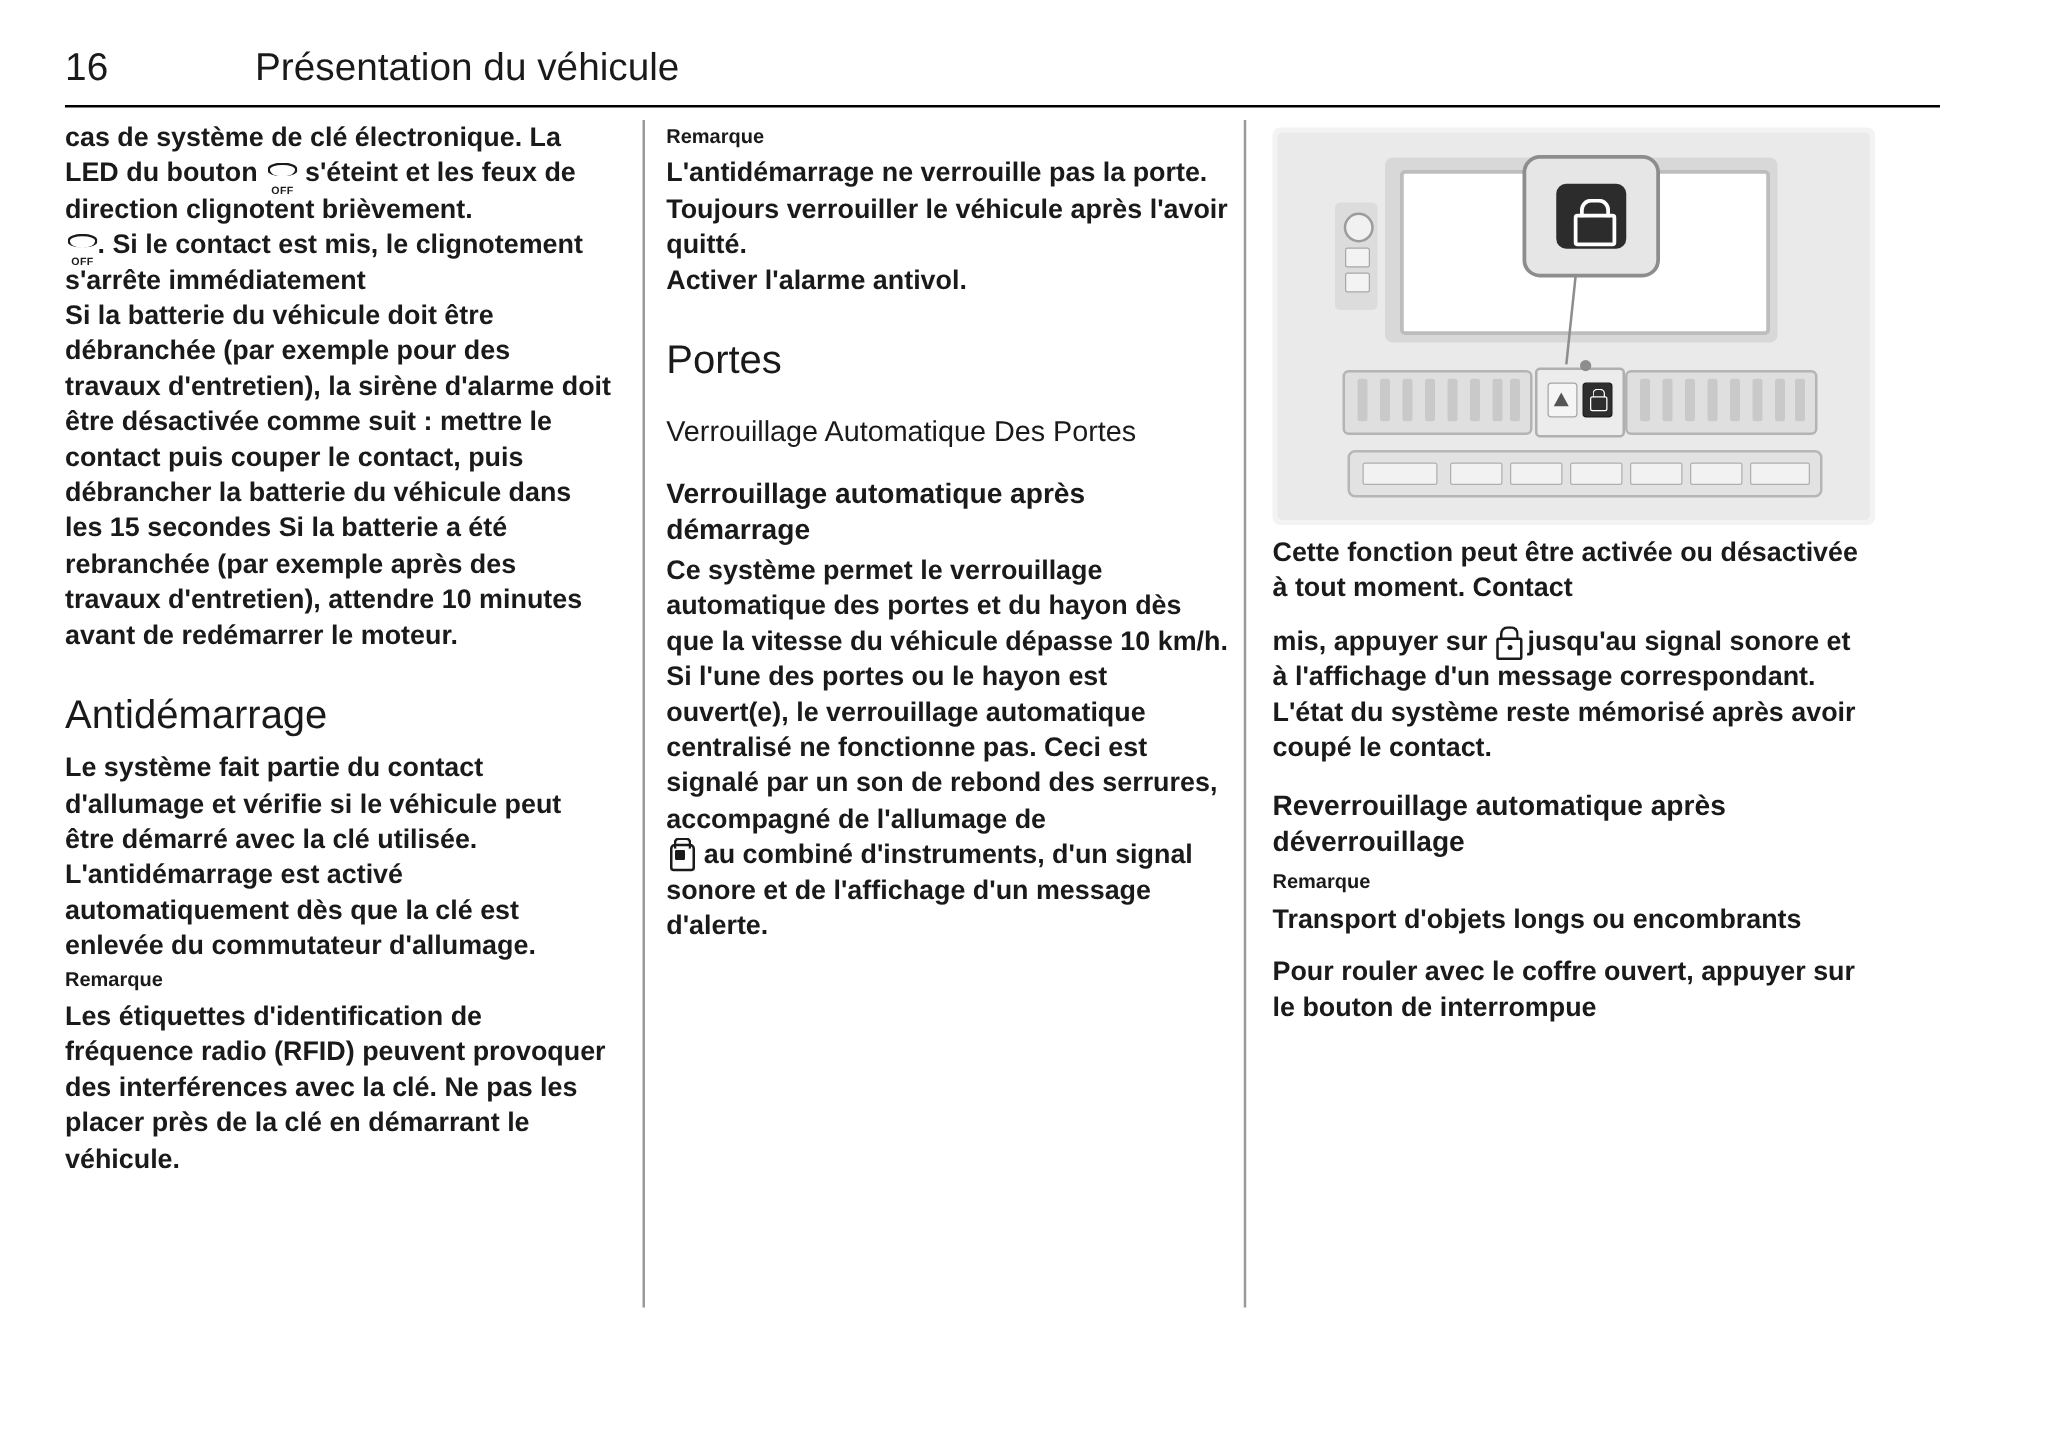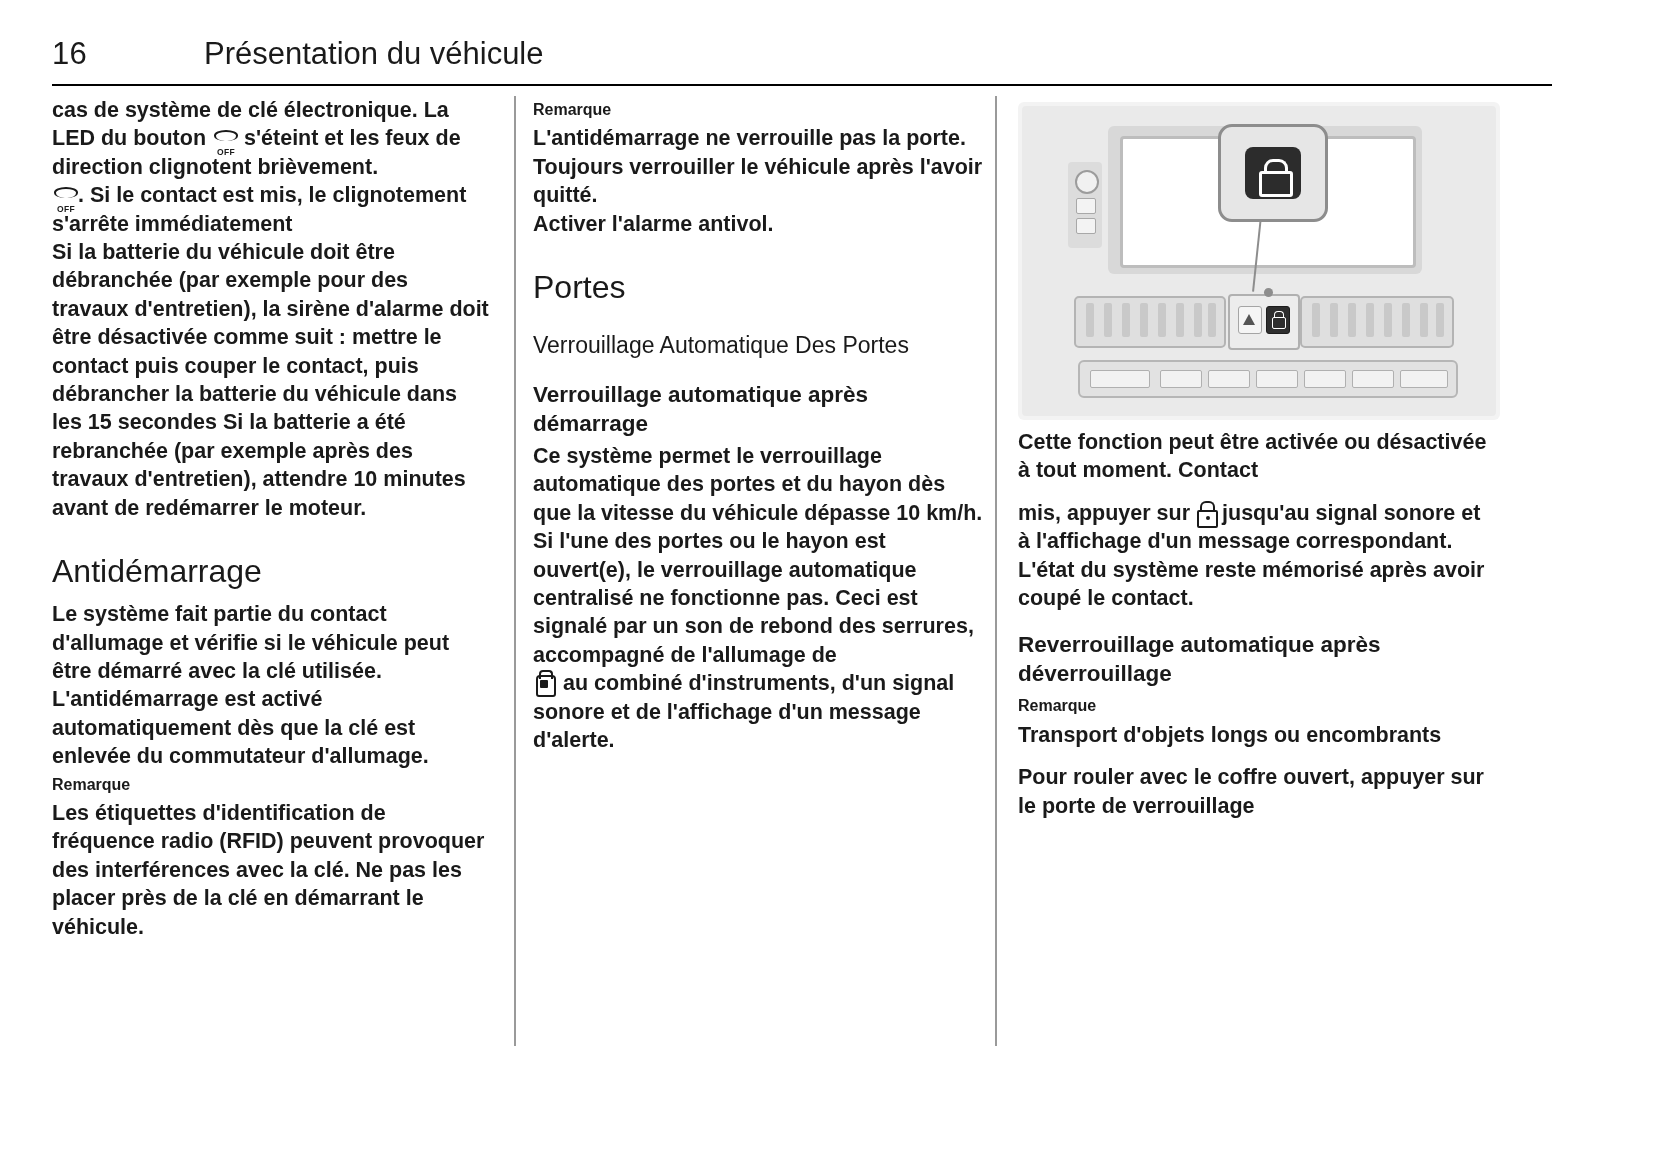--- a/index.html
+++ b/index.html
@@ -474,16 +474,16 @@
 
   <div class="col col3" style="top:428px;">
     <p>Cette fonction peut être activée ou désactivée à tout moment. Contact</p>
     <div class="gap"></div>
     <p><span>mis, appuyer sur </span><span class="icon-lockopen"><span class="shackle"></span><span class="body"></span></span><span> jusqu'au signal sonore et à l'affichage d'un message correspondant.</span></p>
     <p>L'état du système reste mémorisé après avoir coupé le contact.</p>
     <h4 class="subsub">Reverrouillage automatique après déverrouillage</h4>
     <p class="note-label">Remarque</p>
     <p>Transport d'objets longs ou encombrants</p>
     <div class="gap"></div>
-    <p>Pour rouler avec le coffre ouvert, appuyer sur le porte de verrouillage</p>
+    <p>Pour rouler avec le coffre ouvert, appuyer sur le bouton de interrompue</p>
   </div>
 
 </div>
 
 </body></html>

